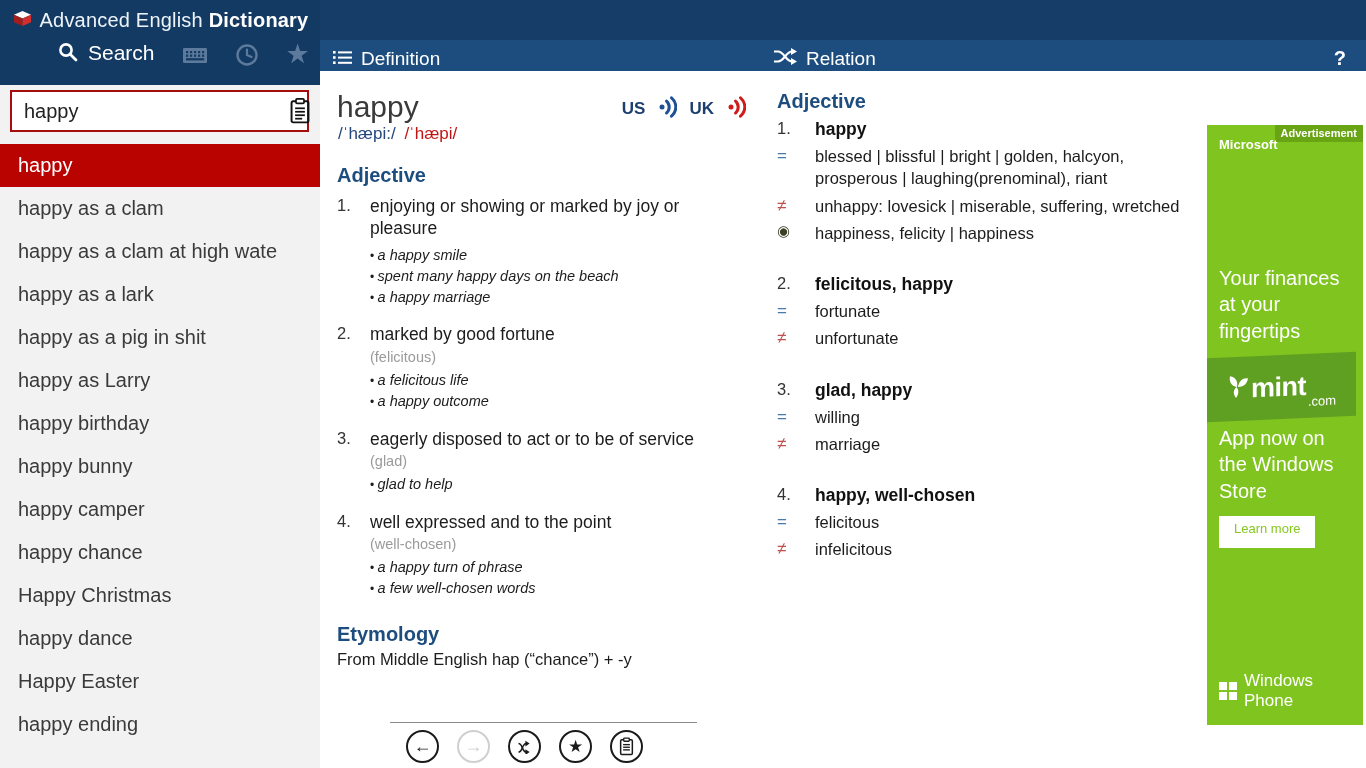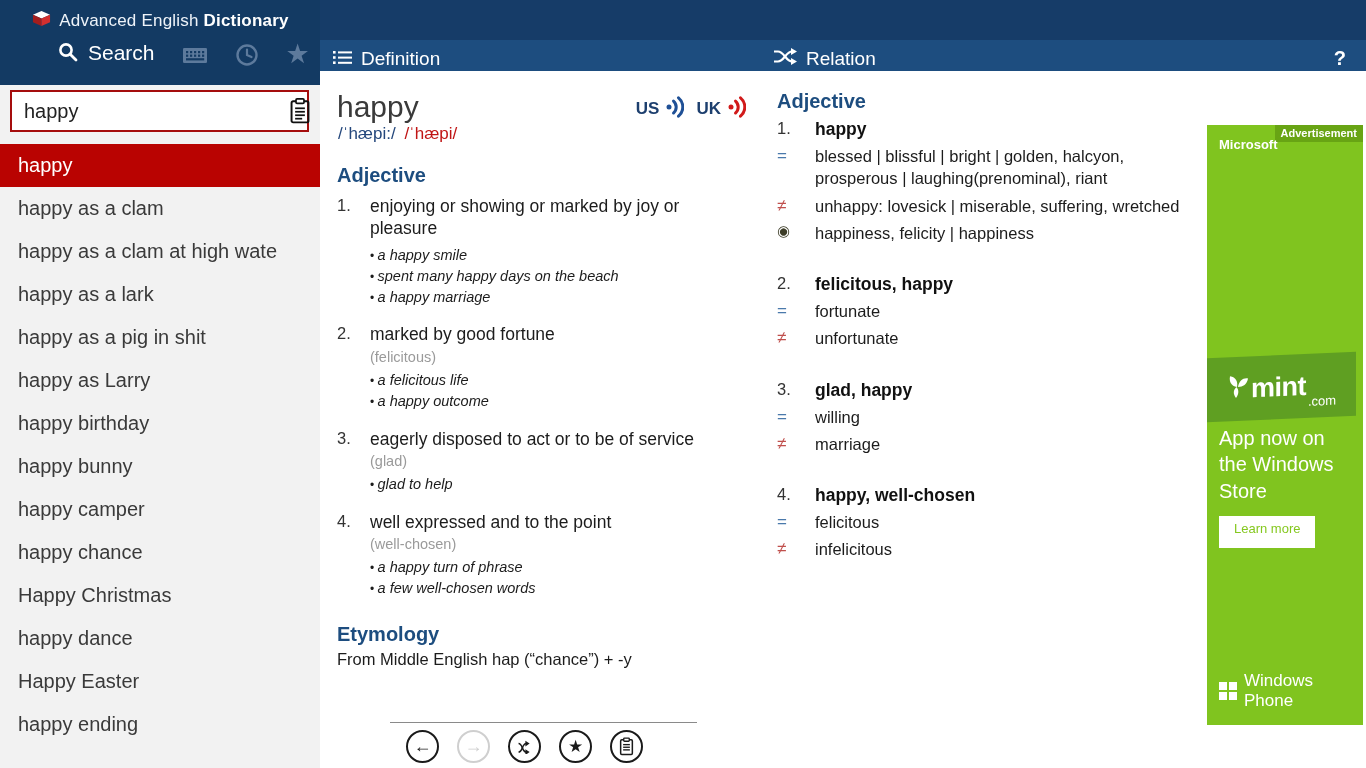--- a/index.html
+++ b/index.html
@@ -6,21 +6,21 @@
   html,body { width:1366px; height:768px; }
   body {
     position:relative; overflow:hidden; background:#fff;
     font-family:"Liberation Sans","DejaVu Sans",sans-serif; color:#1d1d1d;
   }
 
   
   .sidebar { position:absolute; left:0; top:0; width:320px; height:768px; background:#f2f2f2; }
   .sidebar-header { height:85px; background:#133a63; position:relative; }
   .logo-row { display:flex; justify-content:center; align-items:center; gap:7px; padding-top:9px; }
-  .logo-text { font-size:17px; color:#eef3f9; font-weight:400; letter-spacing:.2px; }
+  .logo-text { font-size:20px; color:#eef3f9; font-weight:400; letter-spacing:.2px; }
   .logo-text b { font-weight:700; color:#fff; }
   .tabs-row { display:flex; align-items:center; gap:27px; padding-left:57px; margin-top:9px; }
   .search-tab { display:flex; align-items:flex-start; gap:9px; color:#fff; font-size:21px; font-weight:300; }
   .muted-ic { color:#5d7a9c; display:flex; align-items:center; }
   .star-glyph { font-size:27px; line-height:1; color:#5d7a9c; }
 
   .search-box { position:absolute; left:10px; top:90px; width:299px; height:42px;
     background:#fff; border:2px solid #a50d0d; display:flex; align-items:center; }
   .search-input { flex:1; border:none; outline:none; background:transparent;
     font-family:inherit; font-size:20px; font-weight:300; color:#222; padding-left:12px; }
@@ -38,21 +38,21 @@
   .section-bar { position:absolute; left:320px; top:40px; width:1046px; height:31px; background:#1d4d7f; color:#fff; }
   .sec-title { position:absolute; top:8px; display:flex; align-items:center; gap:9px; font-size:19px; font-weight:300; }
   .sec-def { left:13px; } .sec-rel { left:453px; }
   .help-btn { position:absolute; right:20px; top:7px; font-size:20px; font-weight:700; cursor:pointer; }
 
   
   .def-col { position:absolute; left:320px; top:82px; width:440px; bottom:0; background:#fff; }
   .def-head { position:relative; padding:8px 16px 0 17px; }
   .word { font-size:30px; font-weight:300; color:#3a3a3a; line-height:1.1; }
   .audio-row { position:absolute; right:14px; top:14px; display:flex; gap:12px; align-items:center; }
-  .audio-btn { display:flex; align-items:center; gap:7px; cursor:pointer; }
+  .audio-btn { display:flex; align-items:center; gap:14px; cursor:pointer; }
   .audio-label { font-size:17px; font-weight:600; color:#1d3f6e; }
   .phonetics { padding-left:18px; margin-top:1px; font-size:17px; }
   .ph-us { color:#24477c; } .ph-uk { color:#c01515; margin-left:4px; }
 
   .pos-heading { margin:20px 0 8px 17px; font-size:20px; font-weight:700; color:#1d4d7f; }
   .sense { display:flex; margin:0 0 16px 17px; }
   .sense-num { width:33px; flex-shrink:0; font-size:16.5px; color:#333; padding-top:1px; }
   .sense-body { width:378px; }
   .sense-text { font-size:17.5px; color:#1c1c1c; line-height:1.28; }
   .gloss { font-size:14.5px; color:#9a9a9a; margin-top:3px; }
@@ -407,20 +407,21 @@
     <div class="rel-row">
         <span class="rel-sym neq">≠</span>
         <span class="rel-text">infelicitous</span>
       </div>
   </div>
 </div>
 
 <div class="ad">
   <span class="ad-label">Advertisement</span>
   <span class="ad-brand">Microsoft</span>
+  <div class="ad-headline">Your finances at your fingertips</div>
   <div class="mint-box">
     <span>
       <svg width="22" height="26" viewBox="0 0 22 26">
         <g fill="#fff">
           <path d="M10 13 C4 12 2 7 3 2 C9 3 11 8 10 13 Z"></path>
           <path d="M11 13 C12 7 16 4 21 5 C20 11 16 13 11 13 Z"></path>
           <path d="M9.5 13 C6 16 6 20 9 24 C12 20 12 16 9.5 13 Z"></path>
         </g>
       </svg>
     </span>

